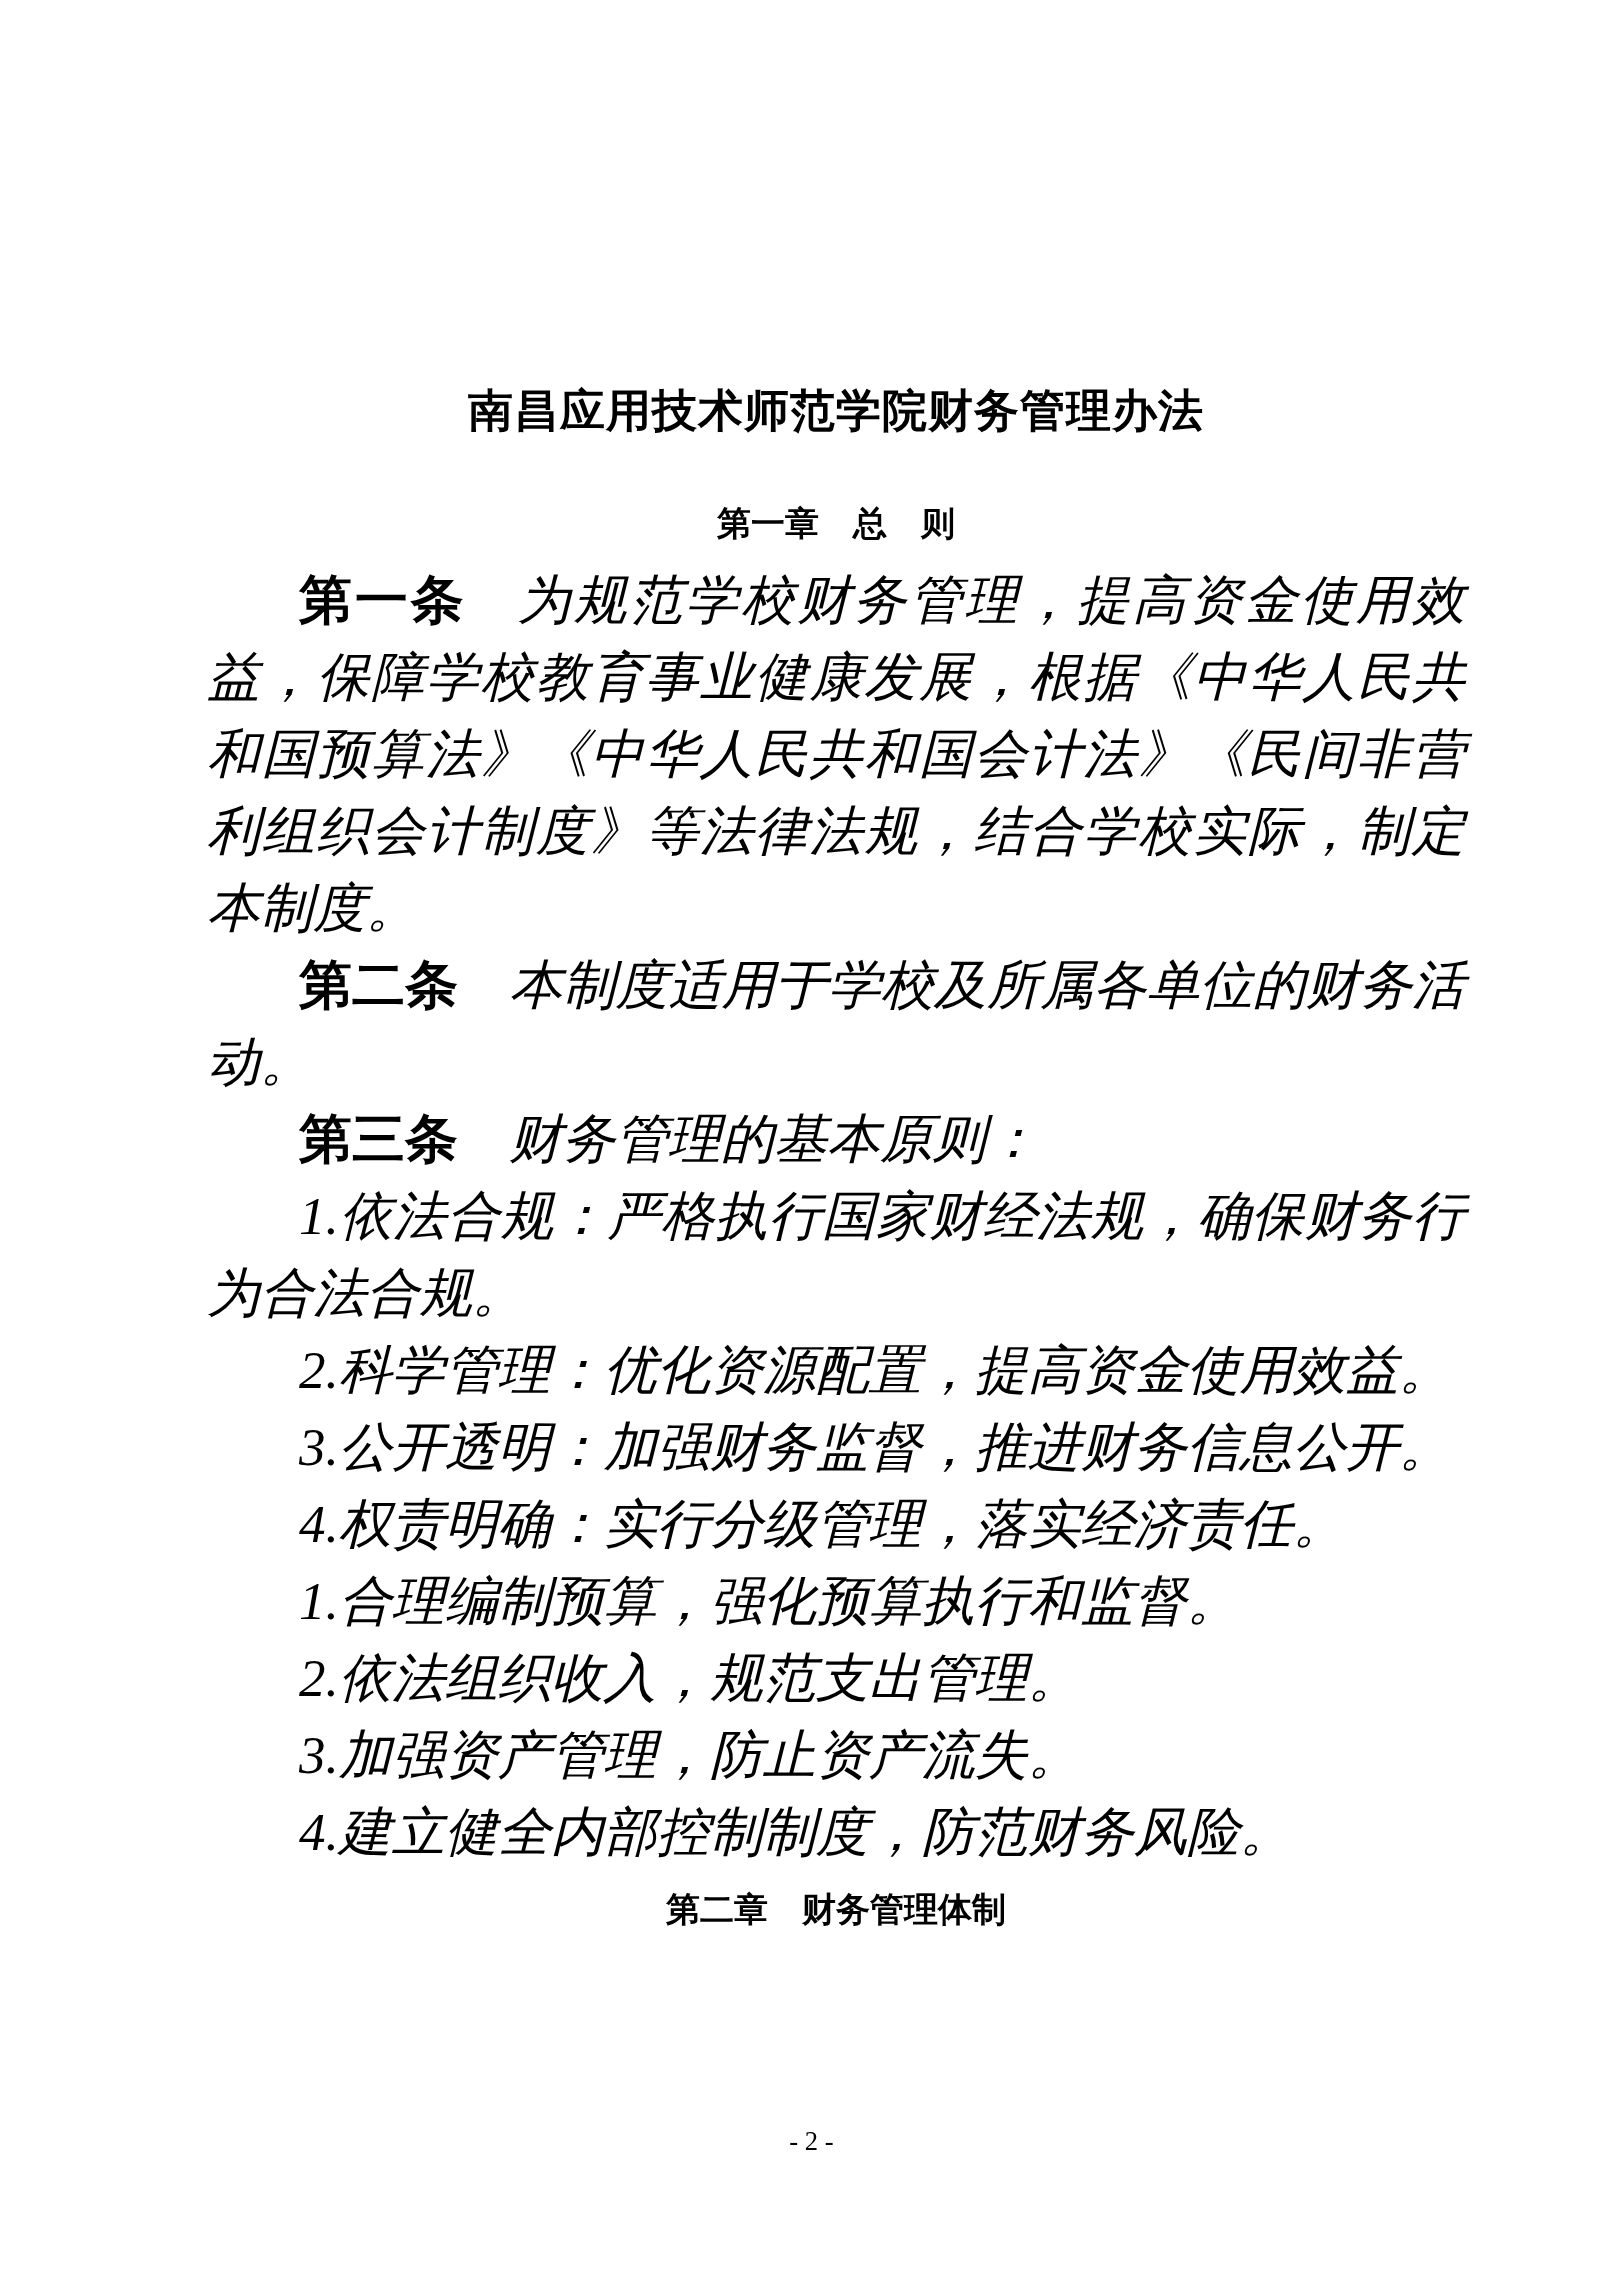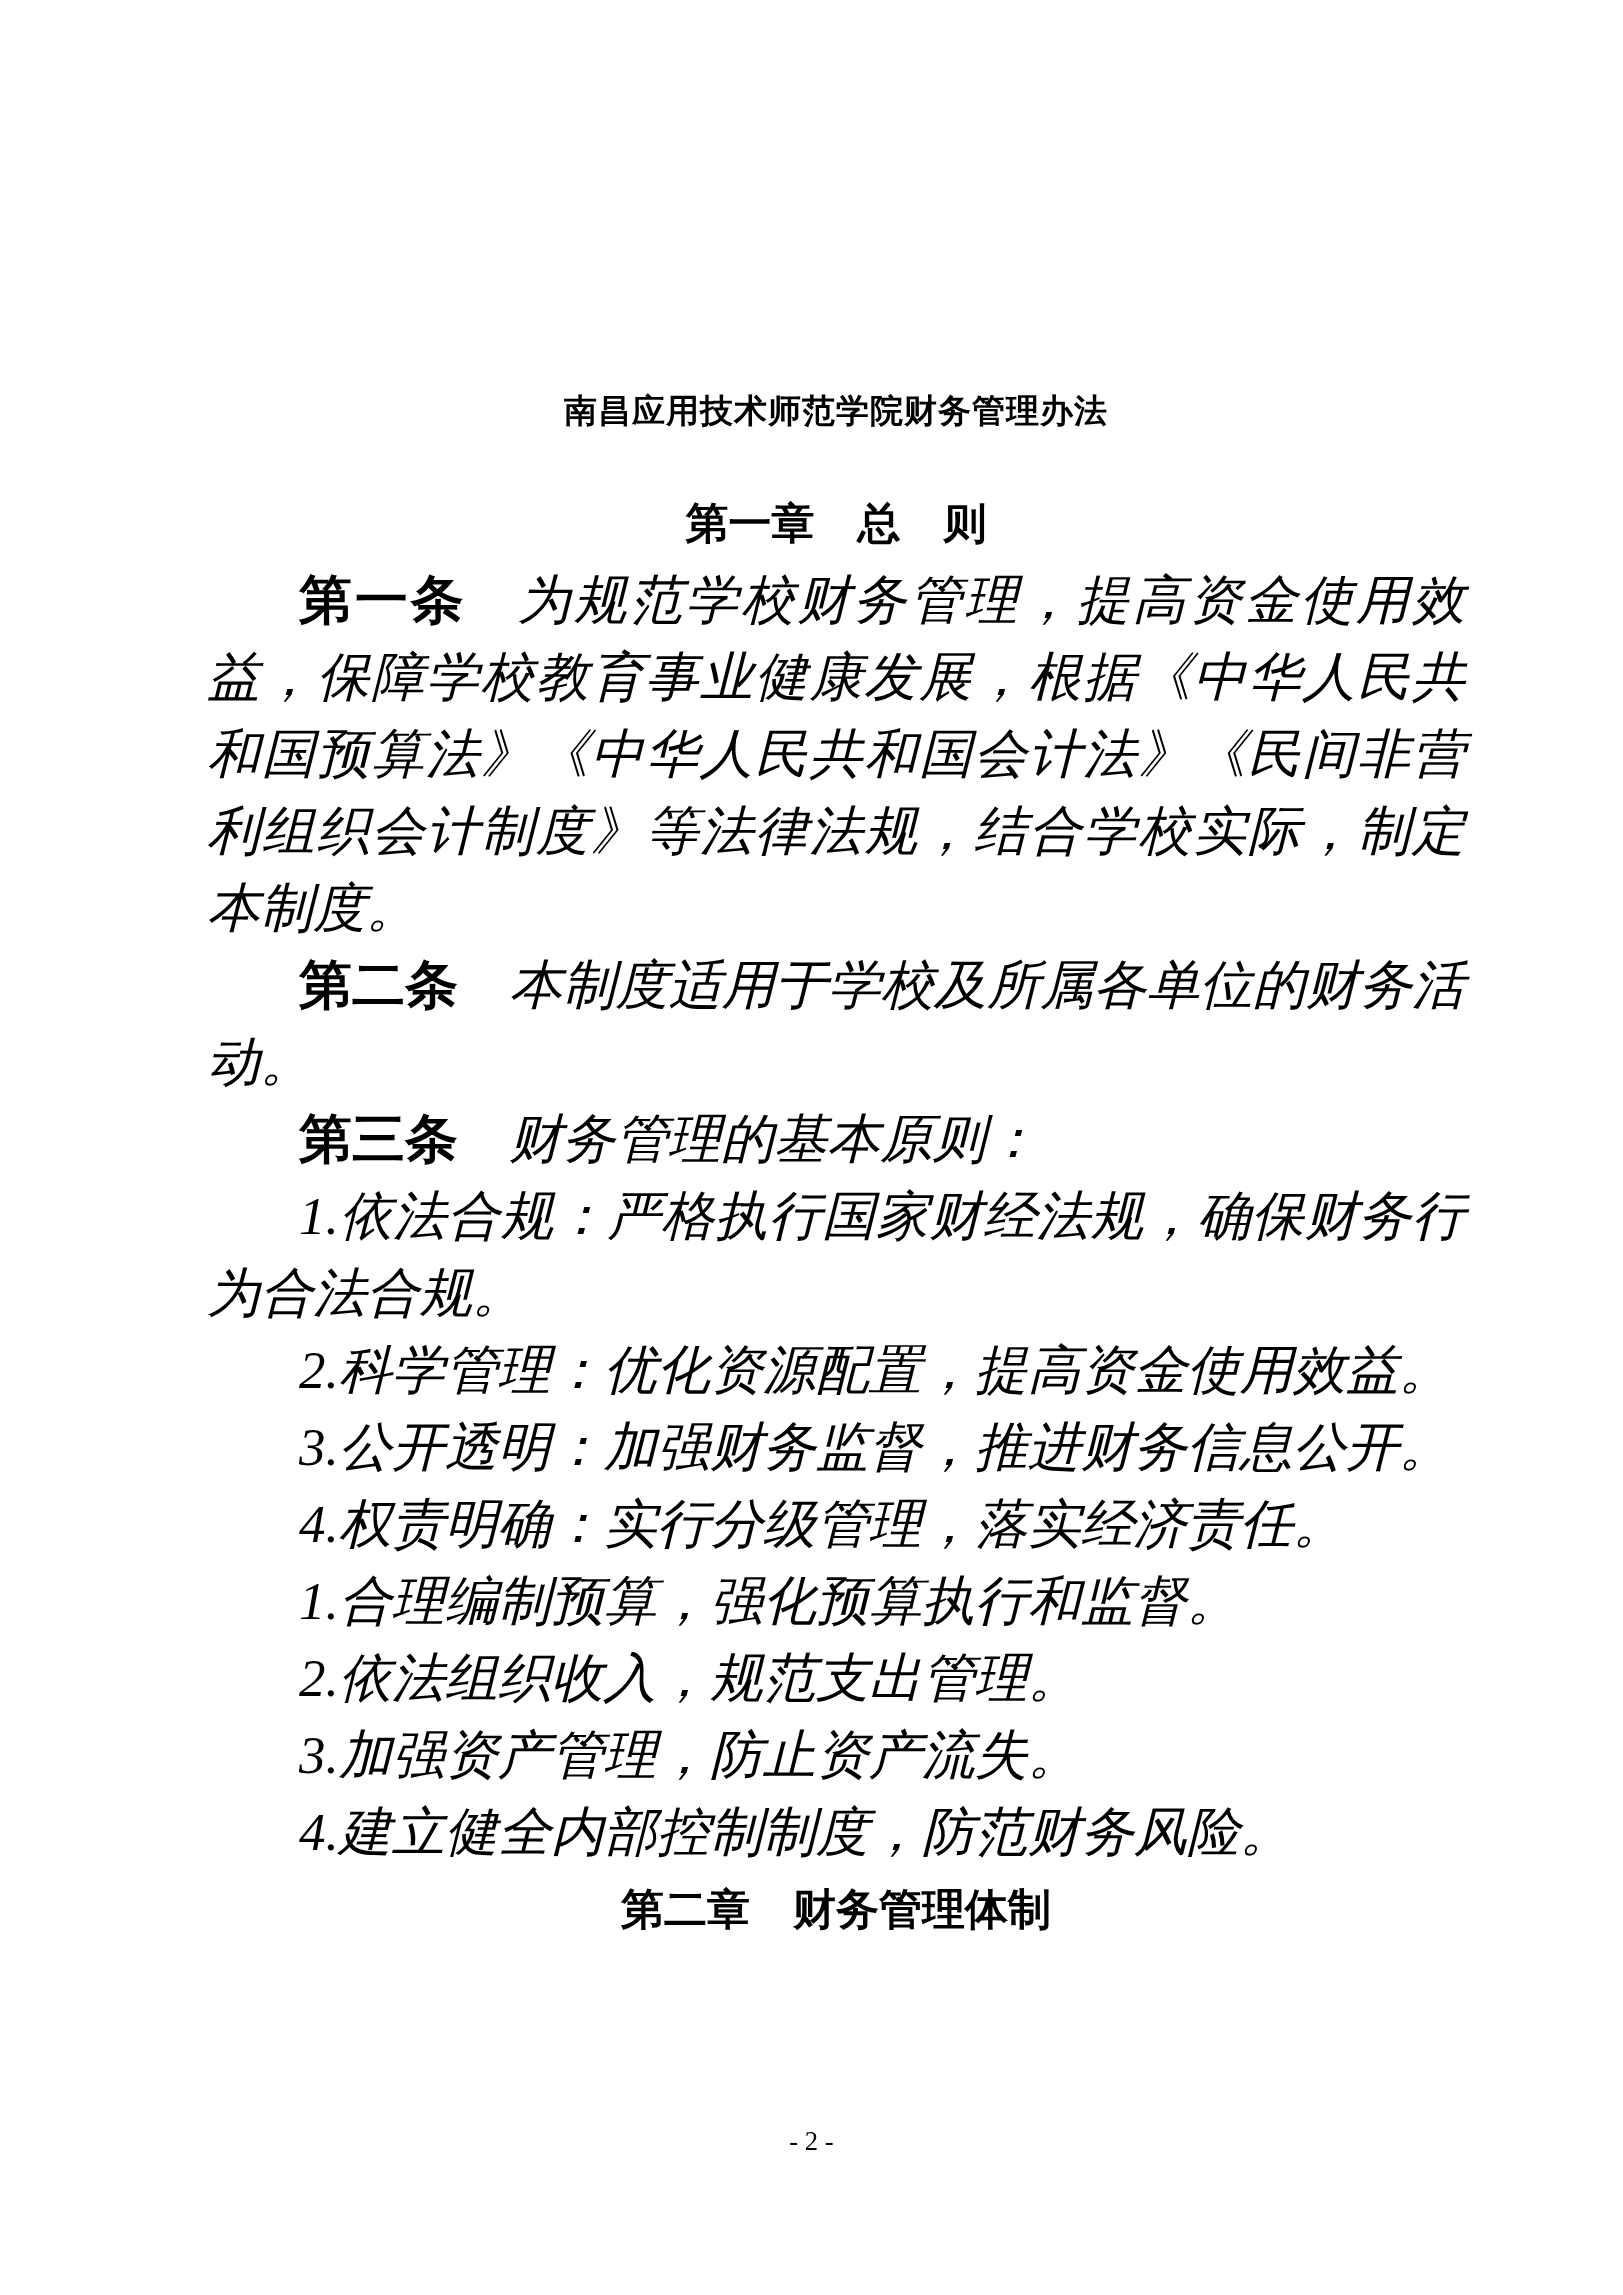--- a/index.html
+++ b/index.html
@@ -14,30 +14,30 @@
     background: #ffffff;
     color: #000000;
     font-family: "Liberation Serif", "DejaVu Serif", serif;
     overflow: hidden;
   }
   .content {
     padding: 372px 158px 0 207px; 
   }
   .doc-title {
     margin: 0;
-    font-size: 33px;
+    font-size: 45px;
     line-height: 77px;
     font-weight: 700;
     text-align: center;
     font-family: "Liberation Sans", "DejaVu Sans", sans-serif;
     letter-spacing: 1px;
   }
   .chapter-heading {
     margin: 0;
-    font-size: 43px;
+    font-size: 34px;
     line-height: 77px;
     font-weight: 700;
     text-align: center;
     font-family: "Liberation Sans", "DejaVu Sans", sans-serif;
   }
   .chapter-heading.first {
     margin-top: 36px;
   }
   .para {
     margin: 0;

